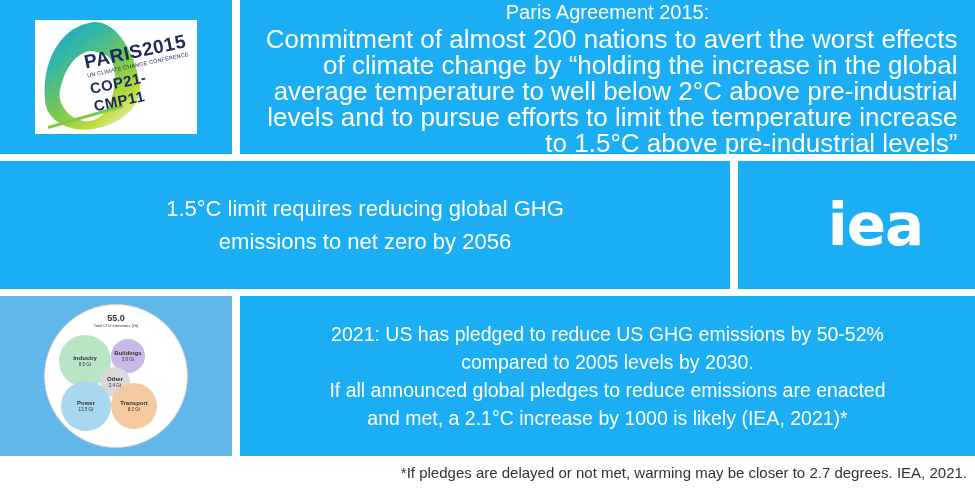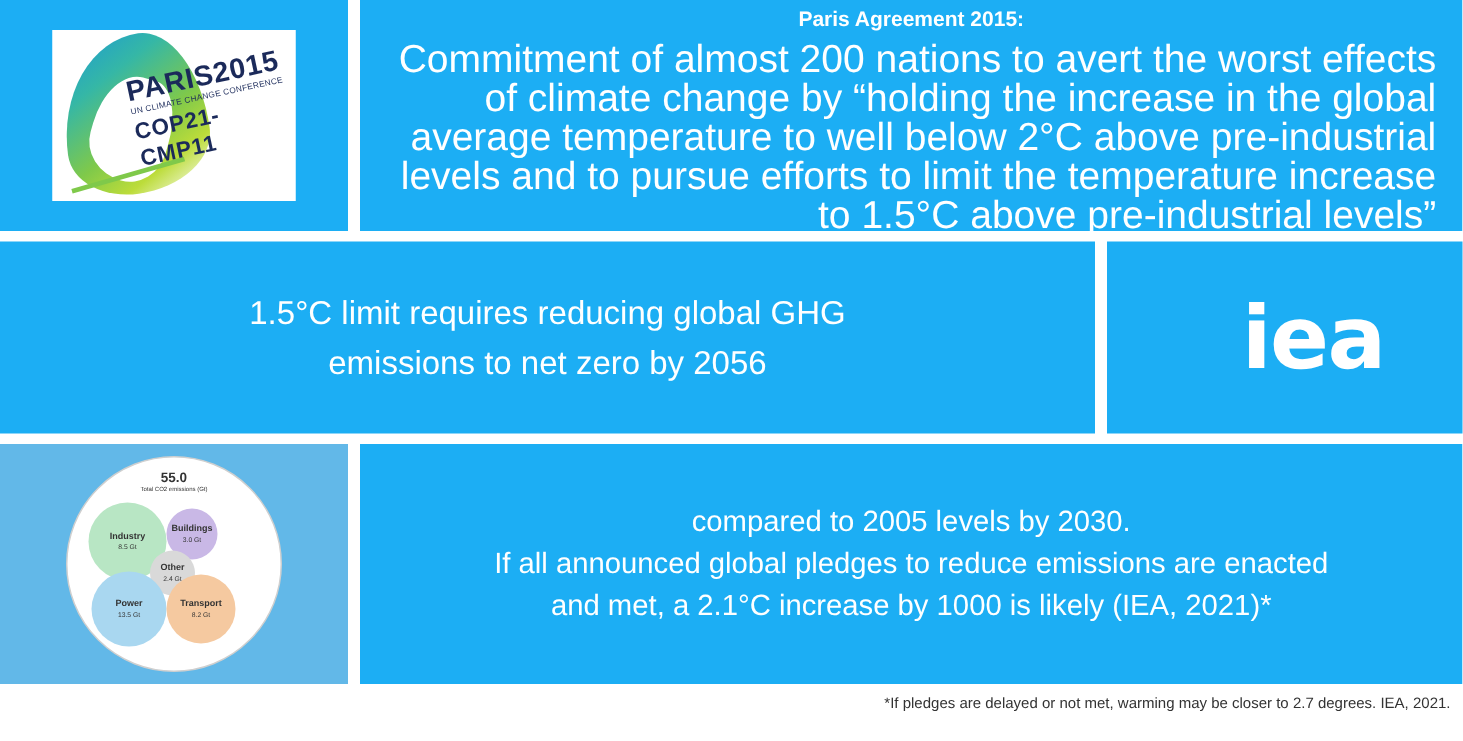--- a/index.html
+++ b/index.html
@@ -105,22 +105,22 @@
     background: #1caef4;
     color: #ffffff;
     display: flex;
     flex-direction: column;
     align-items: center;
     justify-content: center;
     box-sizing: border-box;
     padding: 6px 16px;
   }
   .row1-title {
-    font-size: 14px;
-    font-weight: bold;
+    font-size: 20px;
+    font-weight: normal;
     line-height: 27px;
     text-align: center;
   }
   .row1-body {
     font-size: 26px;
     line-height: 26px;
     text-align: right;
     max-width: 700px;
   }
 
@@ -228,21 +228,21 @@
     font-size: 19.5px;
     line-height: 28px;
     text-align: center;
   }
 
   
   .footnote {
     position: absolute;
     right: 8px;
     top: 464px;
-    font-size: 10px;
+    font-size: 15px;
     color: #333333;
     text-align: right;
   }
 </style>
 </head>
 <body>
 
 <div class="slide">
 
   <div class="row1-logo-box">
@@ -298,20 +298,21 @@
       </div>
       <div class="bubble b-transport">
         <span class="b-label">Transport</span>
         <span class="b-val">8.2 Gt</span>
       </div>
     </div>
   </div>
 
   <div class="row3-text-box">
     <div class="row3-text">
+      <div>2021: US has pledged to reduce US GHG emissions by 50-52%</div>
       <div>compared to 2005 levels by 2030.</div>
       <div>If all announced global pledges to reduce emissions are enacted</div>
       <div>and met, a 2.1°C increase by 1000 is likely (IEA, 2021)*</div>
     </div>
   </div>
 
   <div class="footnote">*If pledges are delayed or not met, warming may be closer to 2.7 degrees. IEA, 2021.</div>
 
 </div>
 

